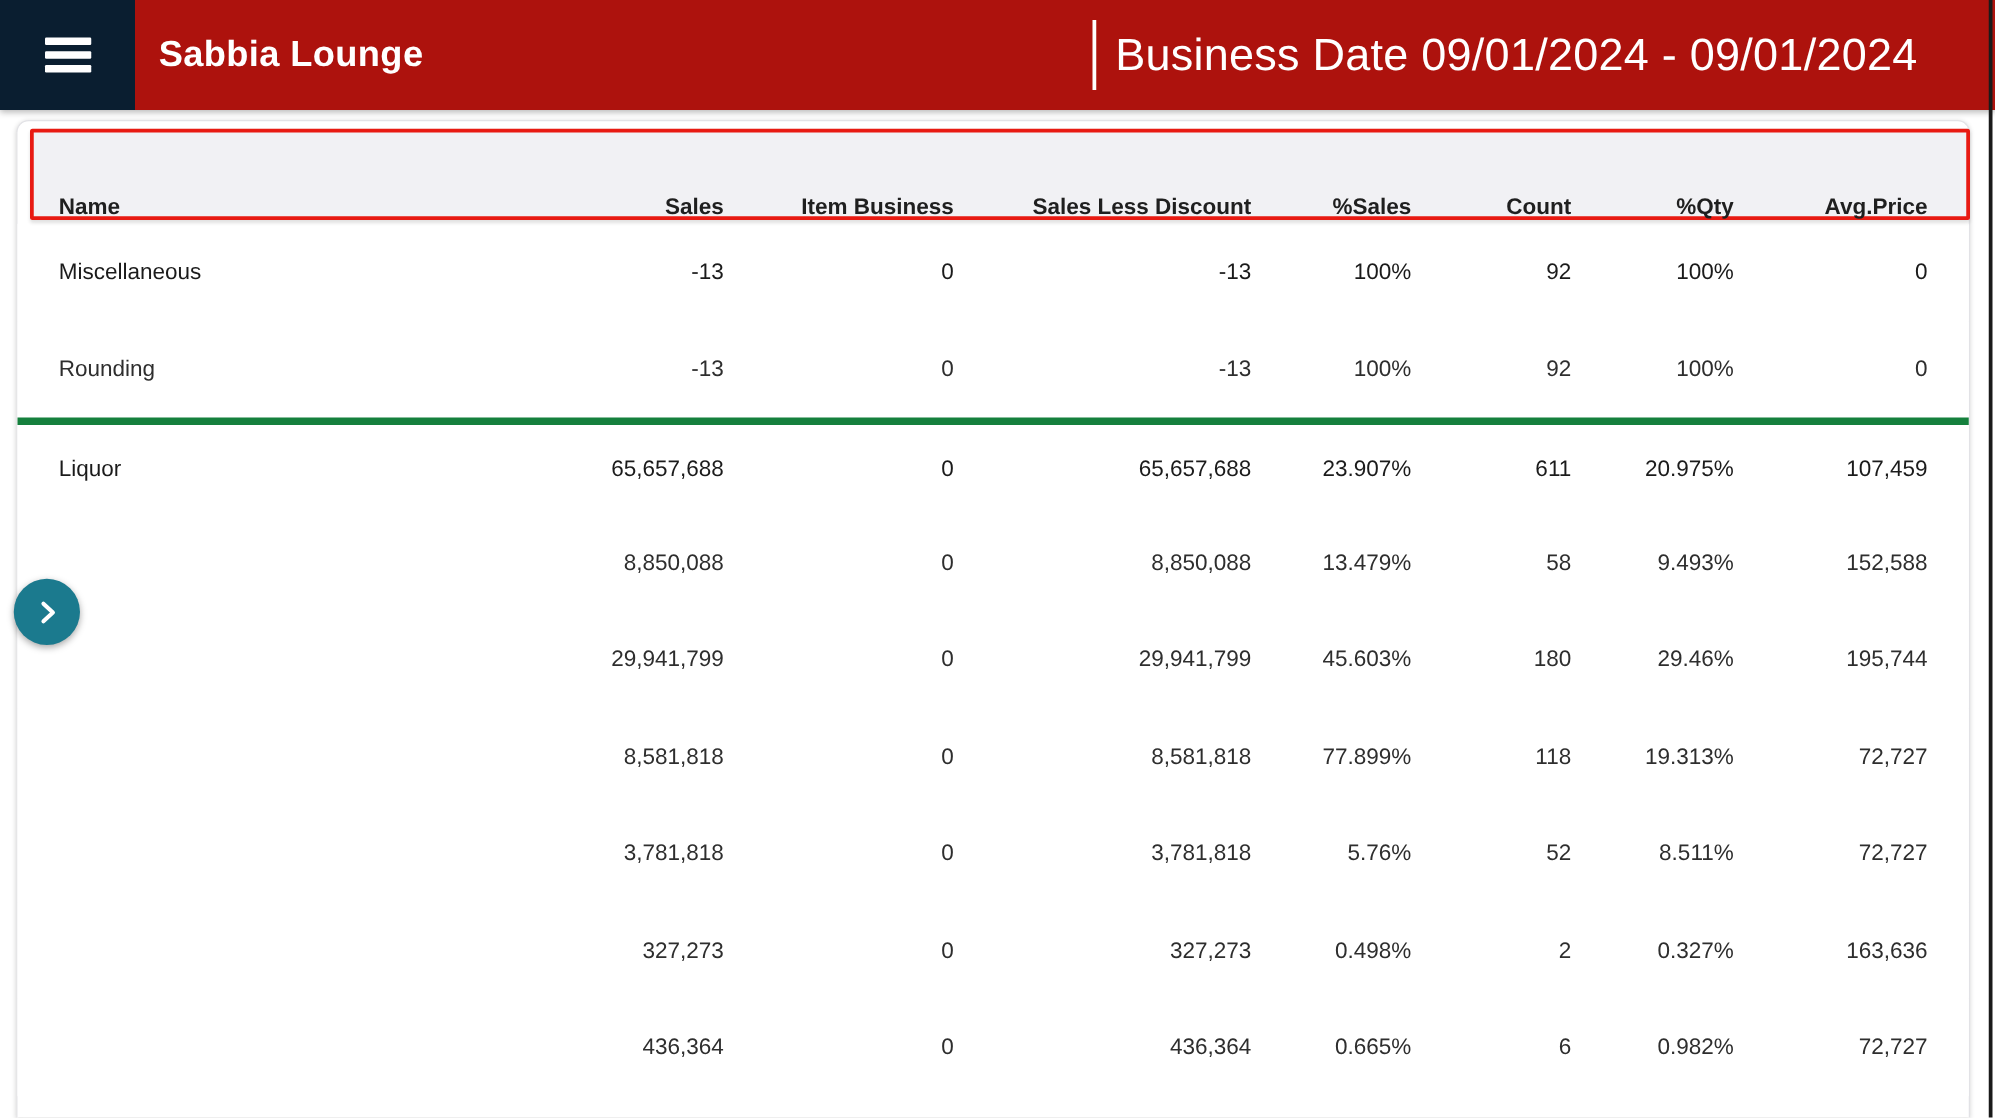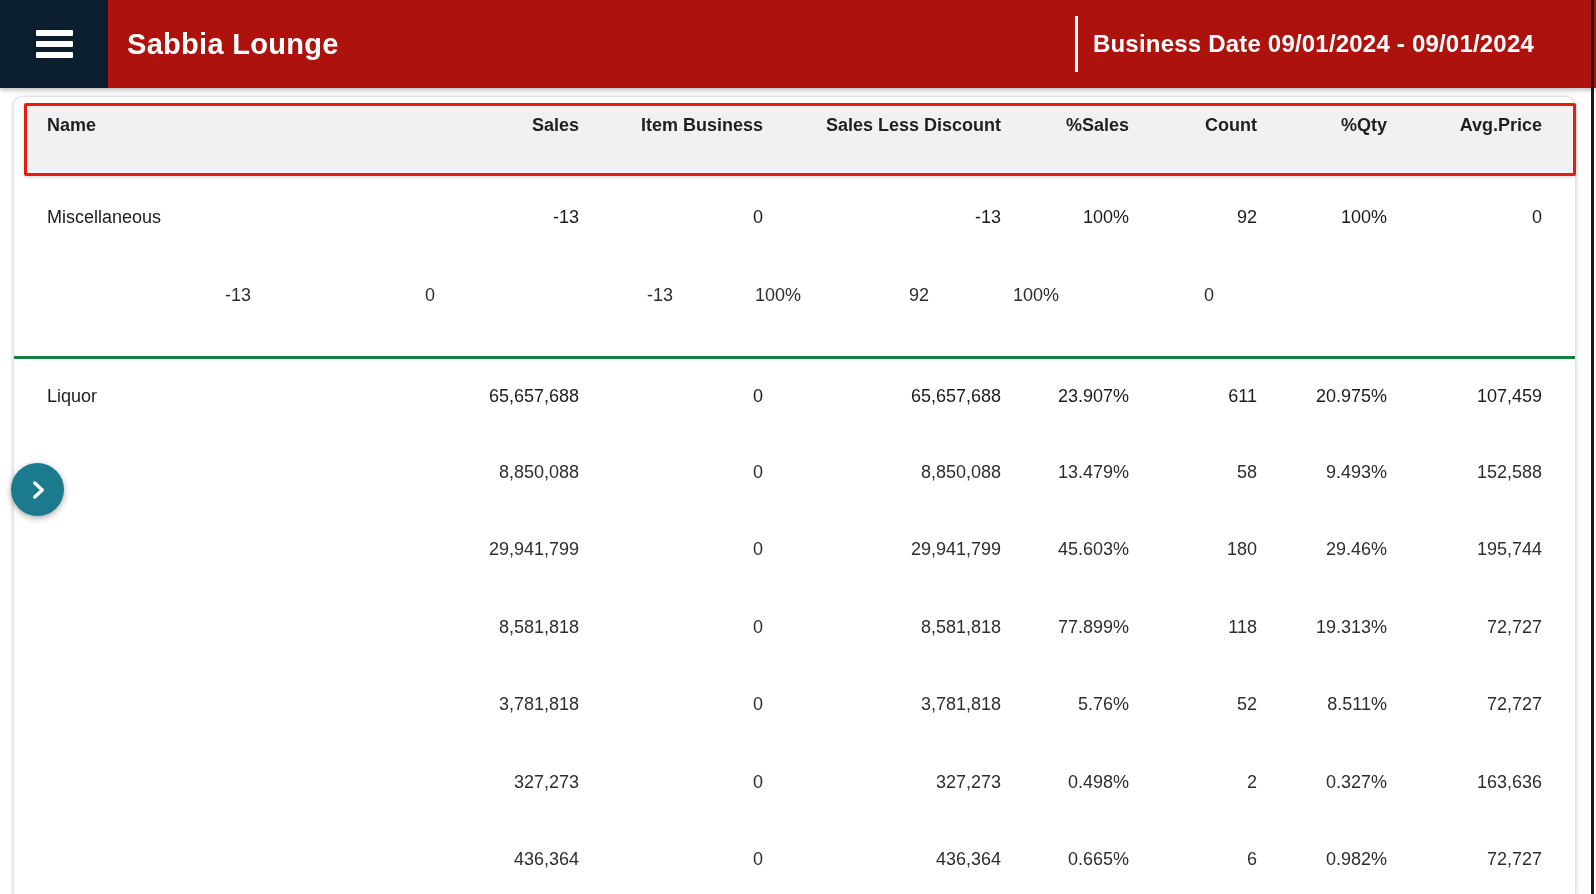--- a/index.html
+++ b/index.html
@@ -36,21 +36,21 @@
     color: #ffffff; font-size: 29px; font-weight: 700; letter-spacing: .3px;
   }
   .bar-right {
     display: flex; align-items: center;
     padding-right: 62px;
   }
   .bar-divider {
     width: 3px; height: 56px; background: #ffffff; margin-right: 15px;
   }
   .business-date {
-    color: #ffffff; font-size: 24px; font-weight: 700; letter-spacing: .2px;
+    color: #ffffff; font-size: 36px; font-weight: 400; letter-spacing: .2px;
     white-space: nowrap;
   }
 
   
   .table-card {
     position: absolute; left: 13px; top: 96px;
     width: 1563px; height: 798px;
     background: #ffffff;
     border: 1px solid #e2e2e6;
     border-bottom: none;
@@ -62,34 +62,34 @@
   }
   .red-frame {
     position: absolute; left: 10px; top: 6px; right: -1px; height: 73px;
     background: #f1f1f4;
     border: 3px solid #e81a12;
     border-radius: 2px;
     box-shadow: 0 2px 3px rgba(0,0,0,.12);
   }
   .header-cells {
     position: absolute; left: 0; top: 6px; right: 0; height: 73px;
-    display: flex; align-items: flex-start;
-    padding: 12px 33px;
+    display: flex; align-items: flex-end;
+    padding: 0 33px;
     font-size: 18px; font-weight: 700; color: #1f1f1f;
   }
 
   .trow {
     height: 77.5px;
     display: flex; align-items: center;
     padding: 0 33px;
     font-size: 18px; font-weight: 400; color: #2e2e2e;
     background: #ffffff;
   }
   .trow.bold { font-weight: 400; color: #1b1b1b; }
-  .trow.section-start { border-top: 3px solid #15803d; margin-top: 22px; }
+  .trow.section-start { border-top: 6px solid #15803d; }
 
   .cell { white-space: nowrap; overflow: hidden; }
   .col-name { text-align: left; }
   .col-num  { text-align: right; }
   .w-name { flex: 1 1 auto; }
   .w-sales { width: 204px; flex: 0 0 auto; }
   .w-item_discount { width: 184px; flex: 0 0 auto; }
   .w-sales_less_discount { width: 238px; flex: 0 0 auto; }
   .w-pct_sales { width: 128px; flex: 0 0 auto; }
   .w-count { width: 128px; flex: 0 0 auto; }
@@ -156,20 +156,21 @@
         <div class="cell col-name w-name">Miscellaneous</div>
         <div class="cell col-num w-sales">-13</div>
         <div class="cell col-num w-item_discount">0</div>
         <div class="cell col-num w-sales_less_discount">-13</div>
         <div class="cell col-num w-pct_sales">100%</div>
         <div class="cell col-num w-count">92</div>
         <div class="cell col-num w-pct_qty">100%</div>
         <div class="cell col-num w-avg_price">0</div>
       </div>
       <div class="trow">
+        <div class="cell col-name w-name">Rounding</div>
         <div class="cell col-num w-sales">-13</div>
         <div class="cell col-num w-item_discount">0</div>
         <div class="cell col-num w-sales_less_discount">-13</div>
         <div class="cell col-num w-pct_sales">100%</div>
         <div class="cell col-num w-count">92</div>
         <div class="cell col-num w-pct_qty">100%</div>
         <div class="cell col-num w-avg_price">0</div>
       </div>
       <div class="trow bold section-start">
         <div class="cell col-name w-name">Liquor</div>

